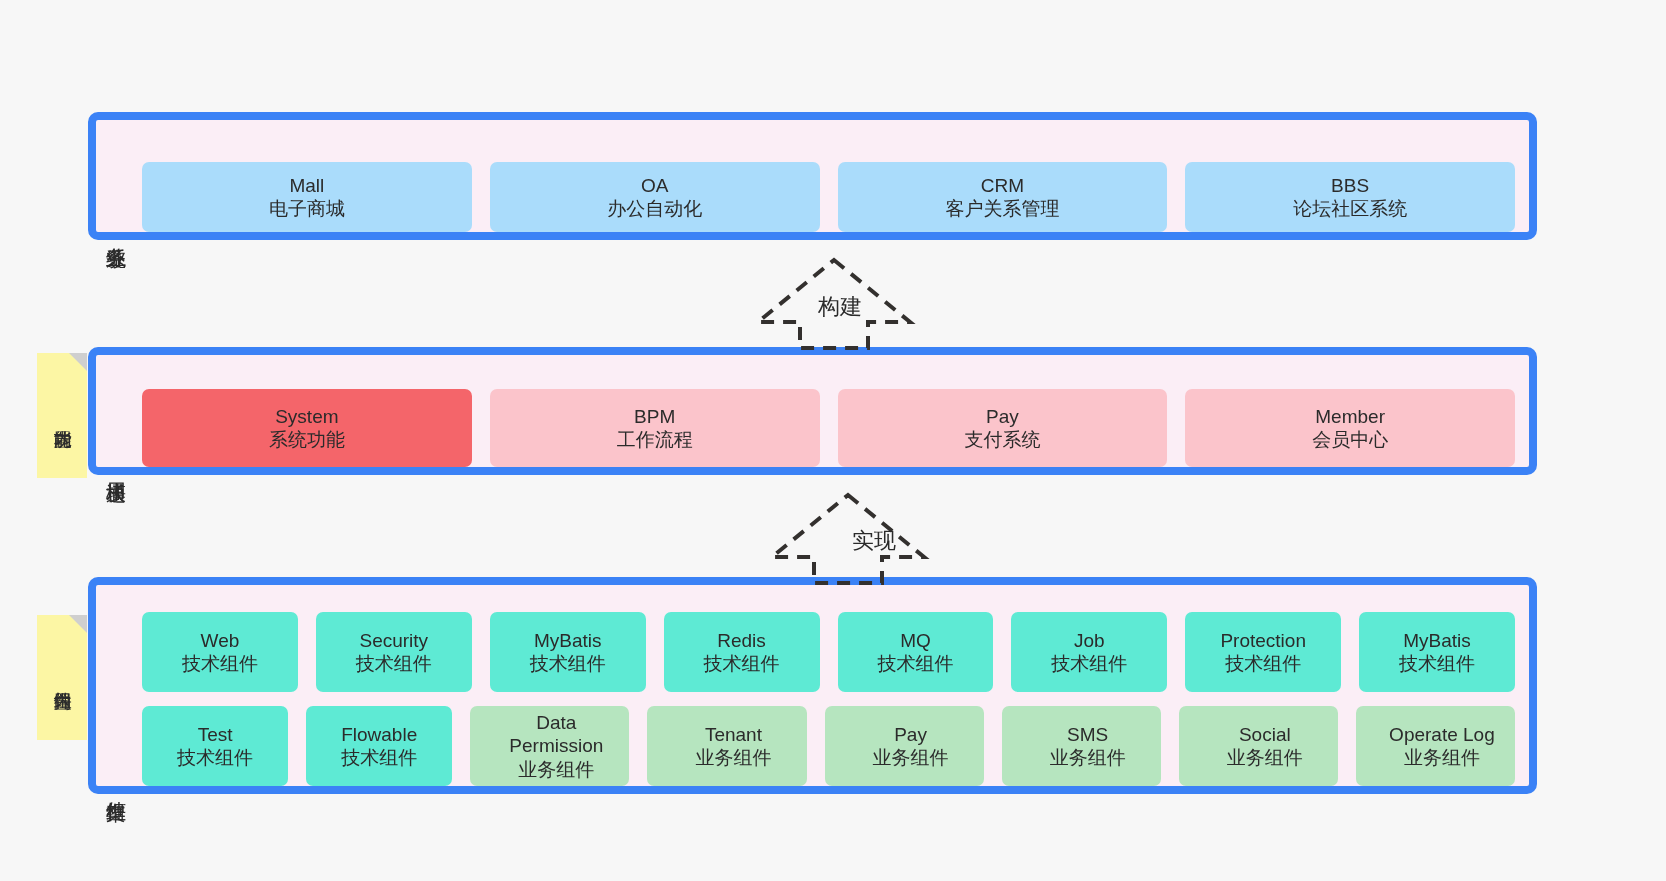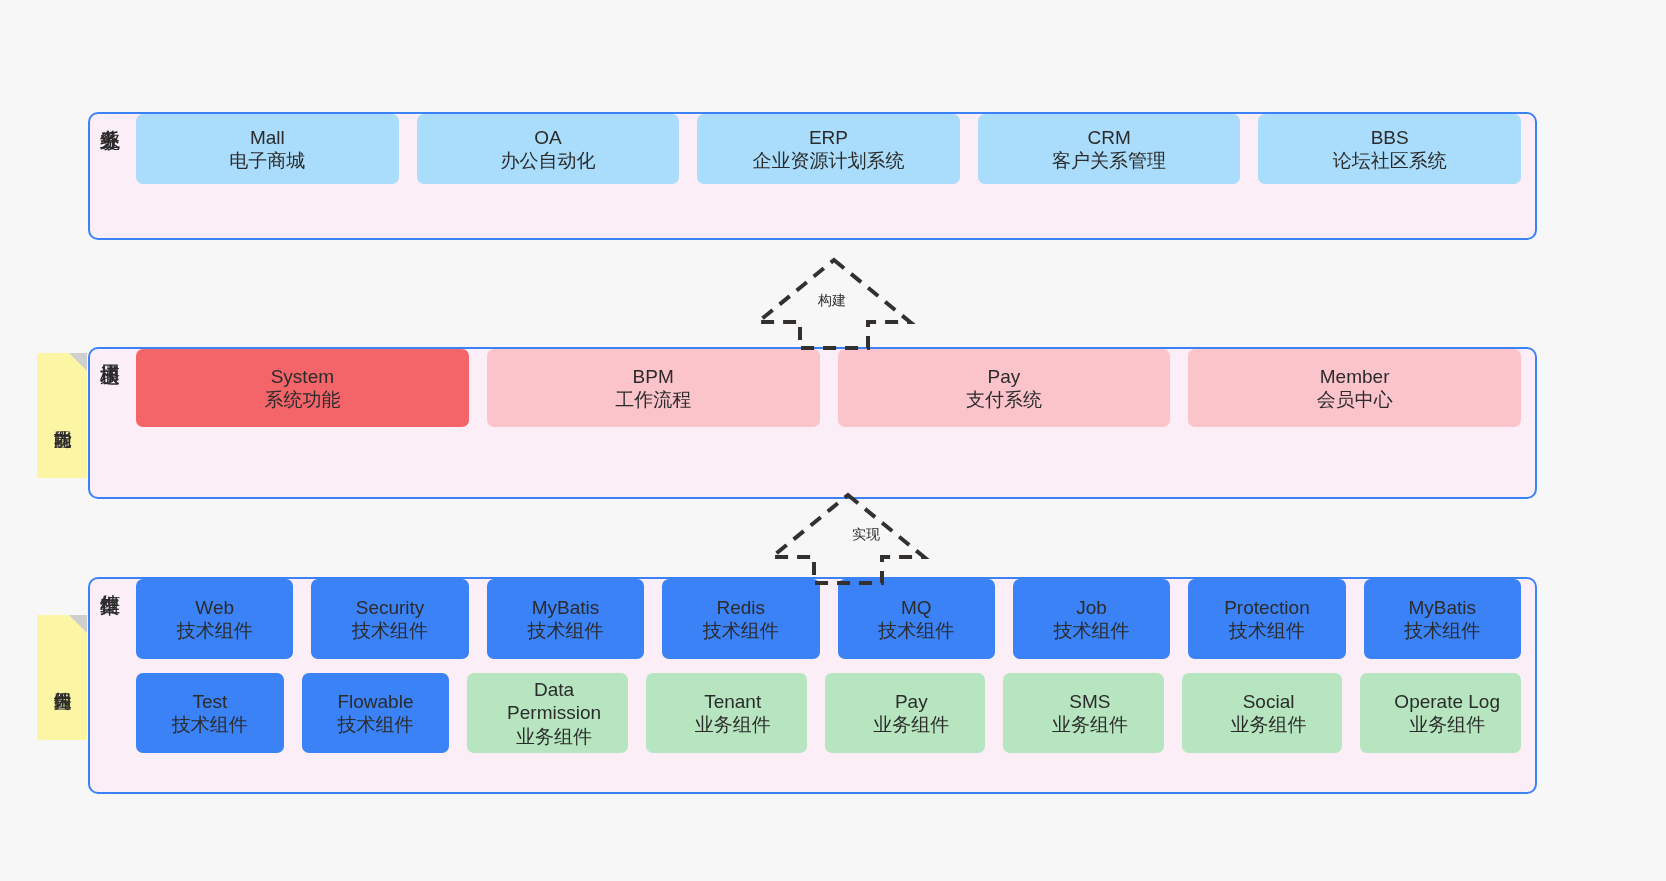--- a/index.html
+++ b/index.html
@@ -19,24 +19,24 @@
   .canvas {
     position: absolute;
     inset: 0;
   }
 
   
   .band {
     position: absolute;
     box-sizing: border-box;
     background: #fbeef6;
-    border: 2px solid #3b82f6;
+    border: 8px solid #3b82f6;
     border-radius: 10px;
     display: flex;
-    align-items: flex-start;
+    align-items: flex-end;
   }
 
   .band-title {
     width: 40px;
     flex: 0 0 40px;
     display: flex;
     align-items: center;
     justify-content: center;
     font-size: 20px;
     line-height: 1.06;
@@ -76,31 +76,31 @@
     padding: 4px 6px;
     box-sizing: border-box;
   }
   .cell .l1 { display: block; }
   .cell .l2 { display: block; }
 
   
   .c-blue        { background: #aadcfb; }
   .c-red         { background: #f4656a; }
   .c-pink        { background: #fbc4cb; }
-  .c-green       { background: #3b82f6; }
+  .c-green       { background: #5eead4; }
   .c-lightgreen  { background: #b6e5bf; padding-left: 19px; }
 
   
   #band-business {
     left: 88px; top: 112px; width: 1449px; height: 128px;
   }
   #band-business .cell { height: 70px; }
 
   #band-modules {
-    left: 88px; top: 347px; width: 1449px; height: 152px;
+    left: 88px; top: 347px; width: 1449px; height: 128px;
   }
   #band-modules .cell { height: 78px; }
 
   #band-framework {
     left: 88px; top: 577px; width: 1449px; height: 217px;
   }
   #band-framework .cell { height: 80px; }
 
   
   .note {
@@ -129,21 +129,21 @@
   #note-functions { left: 37px; top: 353px; height: 125px; }
   #note-components { left: 37px; top: 615px; height: 125px; }
 
   
   .gen-arrow {
     position: absolute;
     z-index: 3;
   }
   .gen-label {
     position: absolute;
-    font-size: 14px;
+    font-size: 22px;
     color: #2b2b2b;
     background: transparent;
     z-index: 5;
     white-space: nowrap;
   }
   #arrow-build   { left: 752px; top: 254px; }
   #label-build   { left: 818px; top: 292px; }
   #arrow-impl    { left: 766px; top: 489px; }
   #label-impl    { left: 832px; top: 526px; margin-left: 20px; }
 </style>
@@ -158,24 +158,20 @@
       <div class="row">
         <div class="cell c-blue">
           <span class="l1">Mall</span>
           <span class="l2">电子商城</span>
         </div>
         <div class="cell c-blue">
           <span class="l1">OA</span>
           <span class="l2">办公自动化</span>
         </div>
         <div class="cell c-blue">
-          <span class="l1">ERP</span>
-          <span class="l2">企业资源计划系统</span>
-        </div>
-        <div class="cell c-blue">
           <span class="l1">CRM</span>
           <span class="l2">客户关系管理</span>
         </div>
         <div class="cell c-blue">
           <span class="l1">BBS</span>
           <span class="l2">论坛社区系统</span>
         </div>
       </div>
     </div>
   </div>

